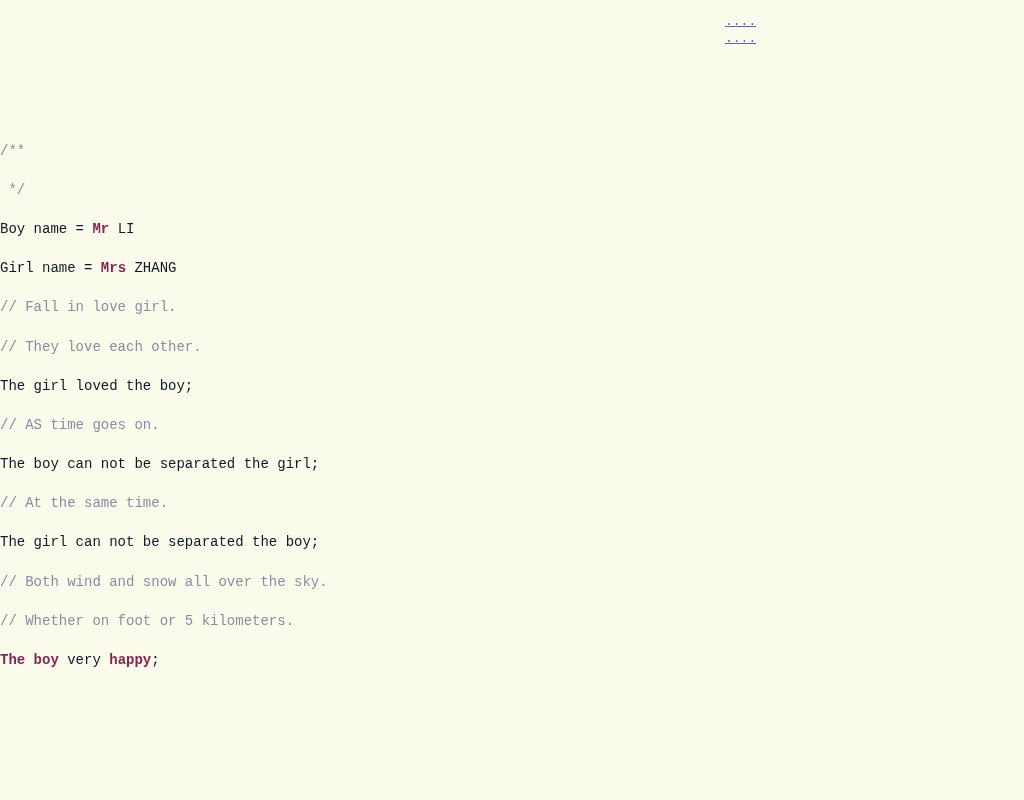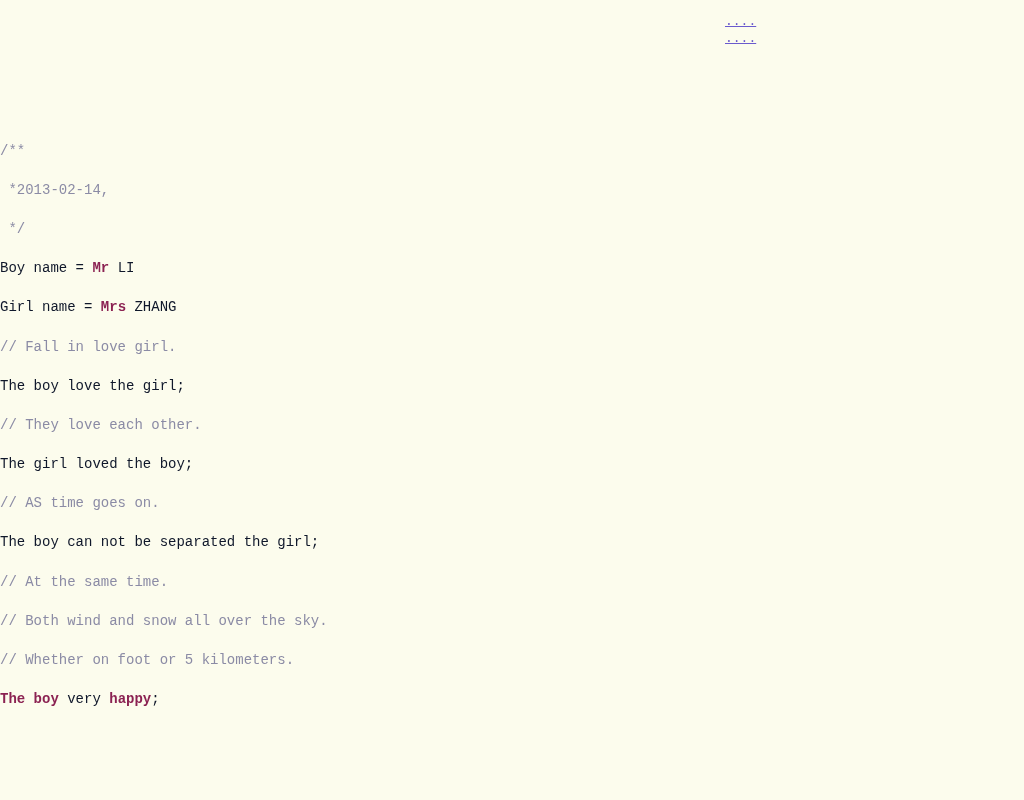--- a/index.html
+++ b/index.html
@@ -50,31 +50,30 @@
 </head>
 <body>
 
 <div class="dots-container">
   <a class="dots-link">....</a>
   <a class="dots-link">....</a>
 </div>
 
 <div class="code-block">
 <span class="line comment">/**</span>
-<span class="line comment"> *2013-02-14,</span>
 <span class="line comment"> */</span>
 <span class="line"><span class="black">Boy name = </span><span class="keyword">Mr</span><span class="black"> LI</span></span>
 <span class="line"><span class="black">Girl name = </span><span class="keyword">Mrs</span><span class="black"> ZHANG</span></span>
 <span class="line comment">// Fall in love girl.</span>
-<span class="line black">The boy love the girl;</span>
 <span class="line comment">// They love each other.</span>
 <span class="line black">The girl loved the boy;</span>
 <span class="line comment">// AS time goes on.</span>
 <span class="line black">The boy can not be separated the girl;</span>
 <span class="line comment">// At the same time.</span>
+<span class="line black">The girl can not be separated the boy;</span>
 <span class="line comment">// Both wind and snow all over the sky.</span>
 <span class="line comment">// Whether on foot or 5 kilometers.</span>
 <span class="line"><span class="keyword">The boy</span><span class="black"> very </span><span class="keyword">happy</span><span class="black">;</span></span>
 
 
 
 
 
 
 

